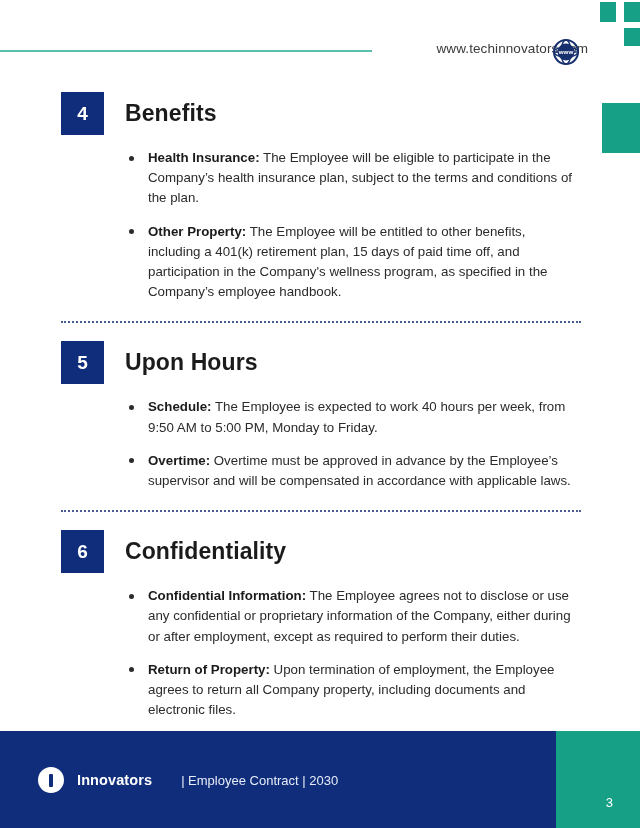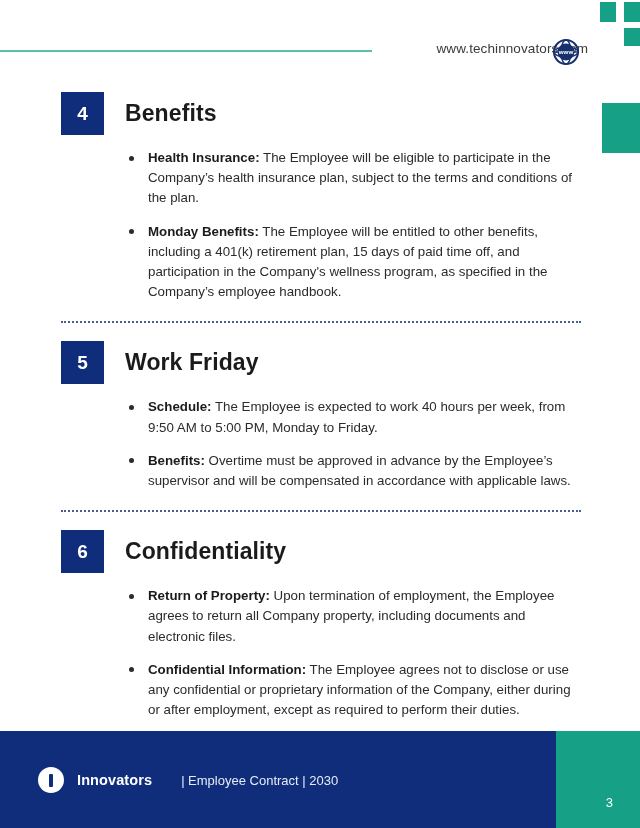--- a/index.html
+++ b/index.html
@@ -231,47 +231,47 @@
 
   <div class="content">
 
     <div class="section">
       <div class="section-head">
         <div class="badge">4</div>
         <div class="section-title">Benefits</div>
       </div>
       <ul class="bullets">
         <li><span class="lbl">Health Insurance:</span><span> The Employee will be eligible to participate in the Company’s health insurance plan, subject to the terms and conditions of the plan.</span></li>
-        <li><span class="lbl">Monday Benefits:</span><span> The Employee will be entitled to other benefits, including a 401(k) retirement plan, 15 days of paid time off, and participation in the Company's wellness program, as specified in the Company’s employee handbook.</span></li>
+        <li><span class="lbl">Other Property:</span><span> The Employee will be entitled to other benefits, including a 401(k) retirement plan, 15 days of paid time off, and participation in the Company's wellness program, as specified in the Company’s employee handbook.</span></li>
       </ul>
     </div>
 
     <div class="divider"></div>
 
     <div class="section">
       <div class="section-head">
         <div class="badge">5</div>
-        <div class="section-title">Work Friday</div>
+        <div class="section-title">Upon Hours</div>
       </div>
       <ul class="bullets">
         <li><span class="lbl">Schedule:</span><span> The Employee is expected to work 40 hours per week, from 9:50 AM to 5:00 PM, Monday to Friday.</span></li>
-        <li><span class="lbl">Benefits:</span><span> Overtime must be approved in advance by the Employee’s supervisor and will be compensated in accordance with applicable laws.</span></li>
+        <li><span class="lbl">Overtime:</span><span> Overtime must be approved in advance by the Employee’s supervisor and will be compensated in accordance with applicable laws.</span></li>
       </ul>
     </div>
 
     <div class="divider"></div>
 
     <div class="section">
       <div class="section-head">
         <div class="badge">6</div>
         <div class="section-title">Confidentiality</div>
       </div>
       <ul class="bullets">
+        <li><span class="lbl">Confidential Information:</span><span> The Employee agrees not to disclose or use any confidential or proprietary information of the Company, either during or after employment, except as required to perform their duties.</span></li>
         <li><span class="lbl">Return of Property:</span><span> Upon termination of employment, the Employee agrees to return all Company property, including documents and electronic files.</span></li>
-        <li><span class="lbl">Confidential Information:</span><span> The Employee agrees not to disclose or use any confidential or proprietary information of the Company, either during or after employment, except as required to perform their duties.</span></li>
       </ul>
     </div>
 
   </div>
 
   <div class="footer">
     <div class="footer-green"></div>
     <div class="footer-inner">
       <div class="logo-mark">
           <span></span>

